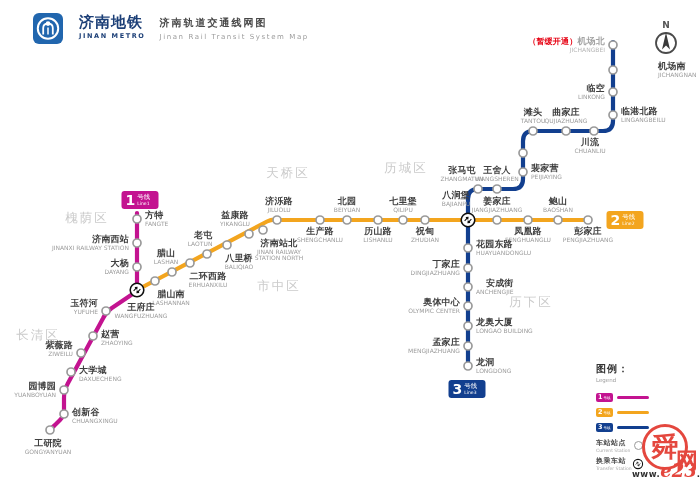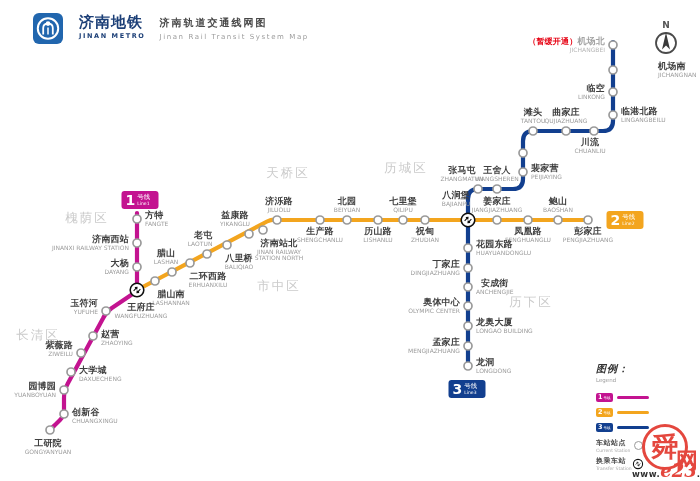--- a/index.html
+++ b/index.html
@@ -29,21 +29,21 @@
   .st.pending .en{color:#b5b5b5;}
   
   .line-badge{position:absolute;transform:translate(-50%,-50%);width:37px;height:18px;border-radius:3px;
               display:flex;align-items:center;color:#fff;box-sizing:border-box;padding-left:4px;}
   .line-badge .num{font-size:14px;font-weight:bold;line-height:18px;}
   .line-badge .bcol{display:flex;flex-direction:column;justify-content:center;margin-left:2px;line-height:1;}
   .line-badge .bzh{font-size:6.5px;}
   .line-badge .ben{font-size:4.5px;margin-top:1px;}
   
   .legend{position:absolute;left:596px;top:362px;width:80px;}
-  .legend-title{font-size:10px;font-weight:bold;color:#333;letter-spacing:1px;font-style:italic;}
+  .legend-title{font-size:10px;font-weight:bold;color:#333;letter-spacing:1px;}
   .legend-sub{font-size:5.5px;color:#9b9b9b;margin-top:1px;margin-bottom:7px;}
   .lg-row{display:flex;align-items:center;height:15px;}
   .lg-badge{width:17px;height:9px;border-radius:2px;color:#fff;display:flex;align-items:center;
             padding-left:2px;box-sizing:border-box;flex:0 0 auto;}
   .lg-badge .n{font-size:6.5px;font-weight:bold;line-height:9px;}
   .lg-badge .z{font-size:3.5px;margin-left:1px;}
   .lg-line{height:2.6px;width:32px;margin-left:4px;border-radius:2px;}
   .lg-txrow{display:flex;align-items:center;margin-top:3px;}
   .lg-txt{width:36px;}
   .lg-zh{font-size:7px;color:#4a4a4a;font-weight:600;letter-spacing:0.5px;}
@@ -340,21 +340,21 @@
       <span class="en">WANGSHEREN</span>
     </div><div class="st" style="left: 462px; top: 182px; transform: translate(-50%, -100%); text-align: center;">
       <span class="zh">张马屯</span>
       <span class="en">ZHANGMATUN</span>
     </div><div class="st" style="left: 476px; top: 248px; transform: translate(0px, -50%); text-align: left;">
       <span class="zh">花园东路</span>
       <span class="en">HUAYUANDONGLU</span>
     </div><div class="st" style="left: 460px; top: 268px; transform: translate(-100%, -50%); text-align: right;">
       <span class="zh">丁家庄</span>
       <span class="en">DINGJIAZHUANG</span>
-    </div><div class="st" style="left: 476px; top: 287px; transform: translate(0px, -50%); text-align: center;">
+    </div><div class="st" style="left: 476px; top: 287px; transform: translate(0px, -50%); text-align: right;">
       <span class="zh">安成街</span>
       <span class="en">ANCHENGJIE</span>
     </div><div class="st" style="left: 460px; top: 306px; transform: translate(-100%, -50%); text-align: right;">
       <span class="zh">奥体中心</span>
       <span class="en">OLYMPIC CENTER</span>
     </div><div class="st" style="left: 476px; top: 326px; transform: translate(0px, -50%); text-align: left;">
       <span class="zh">龙奥大厦</span>
       <span class="en">LONGAO BUILDING</span>
     </div><div class="st" style="left: 460px; top: 346px; transform: translate(-100%, -50%); text-align: right;">
       <span class="zh">孟家庄</span>

